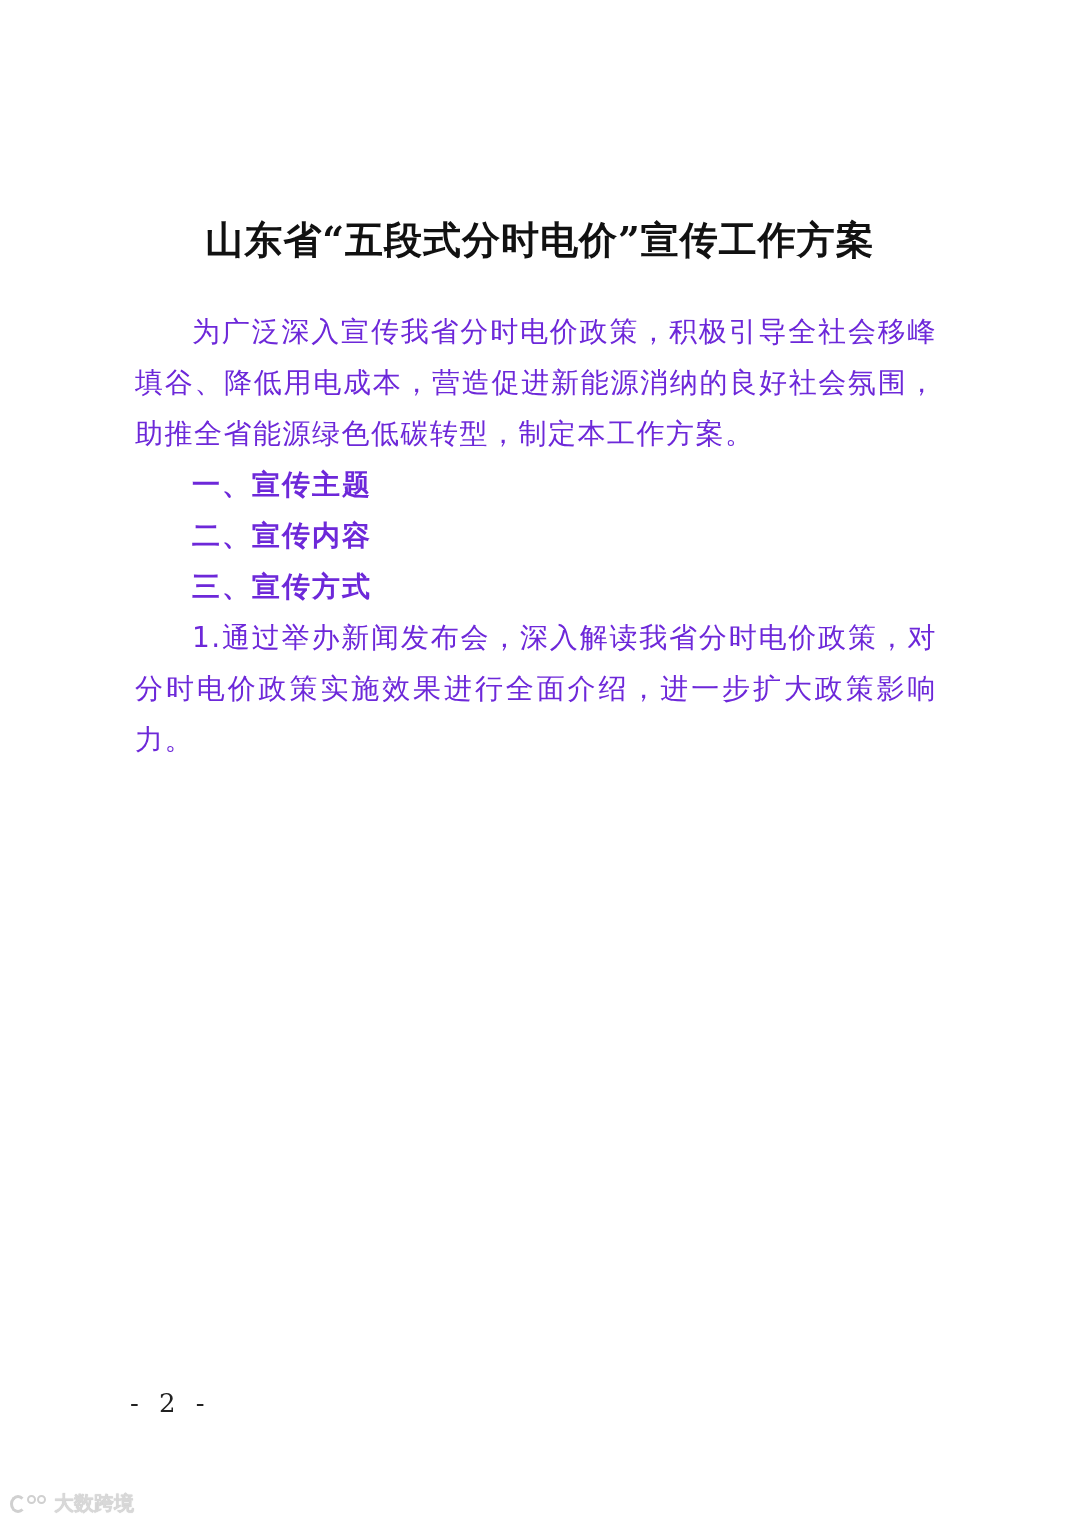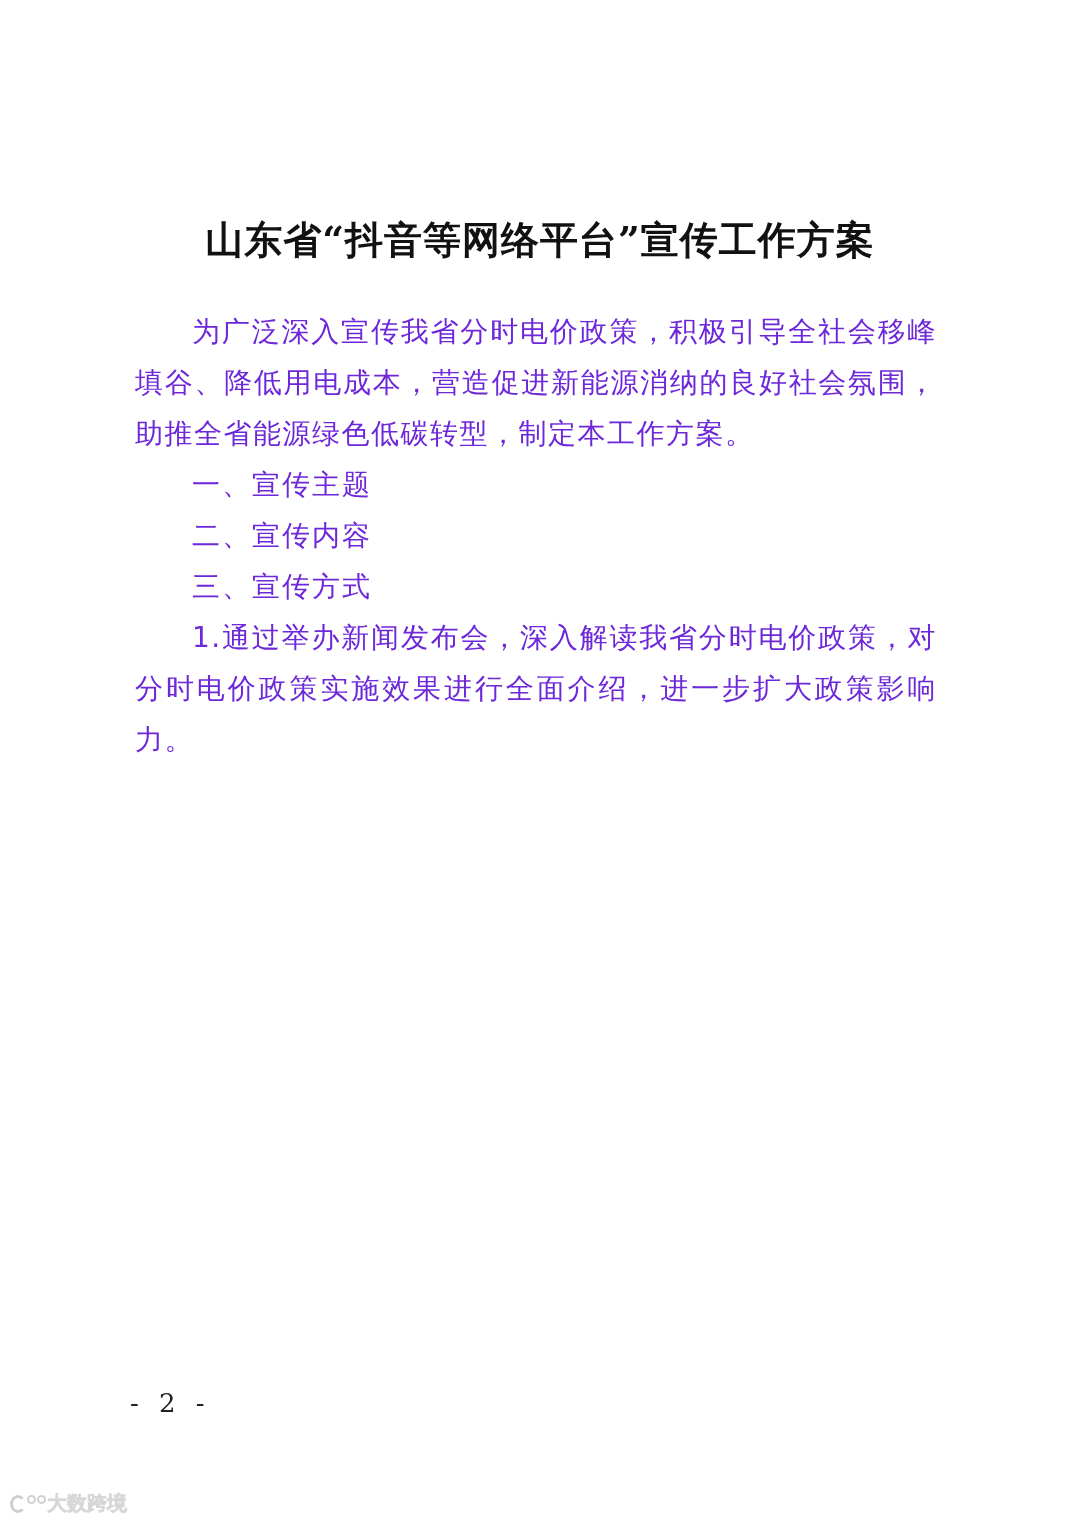--- a/index.html
+++ b/index.html
@@ -45,40 +45,40 @@
       font-family: "DejaVu Sans", "Liberation Sans", sans-serif;
       color: #6d28d9;
     }
     .para {
       margin: 0;
       text-indent: 57px;
     }
     .heading {
       margin: 0;
       padding-left: 57px;
-      font-weight: normal;
+      font-weight: bold;
       font-family: "DejaVu Sans", "Liberation Sans", sans-serif;
       letter-spacing: 2px;
     }
     .page-number {
       position: absolute;
       left: 130px;
       top: 1388px;
       font-size: 26px;
       letter-spacing: 6px;
       font-family: "DejaVu Serif", "Liberation Serif", serif;
       color: #222;
     }
     .watermark {
       position: absolute;
       left: 10px;
       top: 1490px;
       display: flex;
       align-items: center;
-      gap: 1px;
+      gap: 8px;
       color: #d8d8d8;
       font-size: 20px;
       font-weight: bold;
       font-family: "DejaVu Sans", "Liberation Sans", sans-serif;
       text-shadow: 0 0 1px #bbb;
     }
     .watermark-logo {
       display: inline-flex;
       align-items: flex-start;
       gap: 1px;
@@ -95,21 +95,21 @@
       border: 2px solid #d0d0d0;
       border-radius: 50%;
       box-sizing: border-box;
     }
   </style>
 </head>
 <body>
 
 <div class="page">
 
-  <h1 class="title">山东省“抖音等网络平台”宣传工作方案</h1>
+  <h1 class="title">山东省“五段式分时电价”宣传工作方案</h1>
 
   <div class="body-text" style="top:306px;">
     <p class="para">为广泛深入宣传我省分时电价政策，积极引导全社会移峰填谷、降低用电成本，营造促进新能源消纳的良好社会氛围，助推全省能源绿色低碳转型，制定本工作方案。</p>
 
     <p class="heading">一、宣传主题</p>
 
     <p class="heading">二、宣传内容</p>
 
     <p class="heading">三、宣传方式</p>
     <p class="para">1.通过举办新闻发布会，深入解读我省分时电价政策，对分时电价政策实施效果进行全面介绍，进一步扩大政策影响力。</p>

